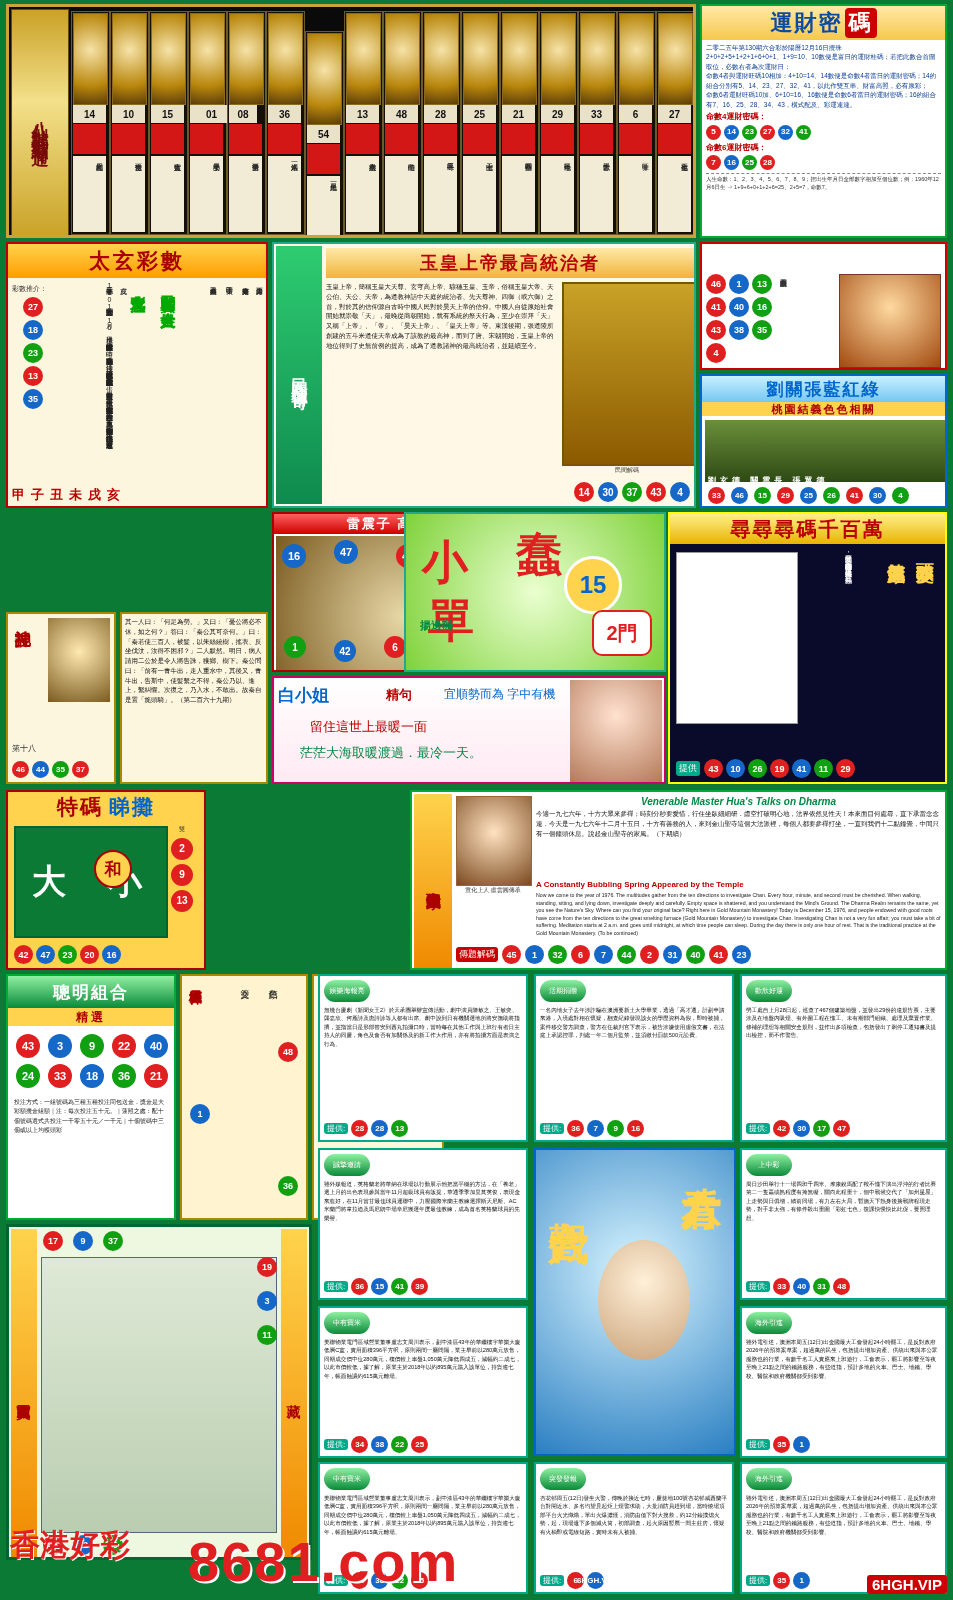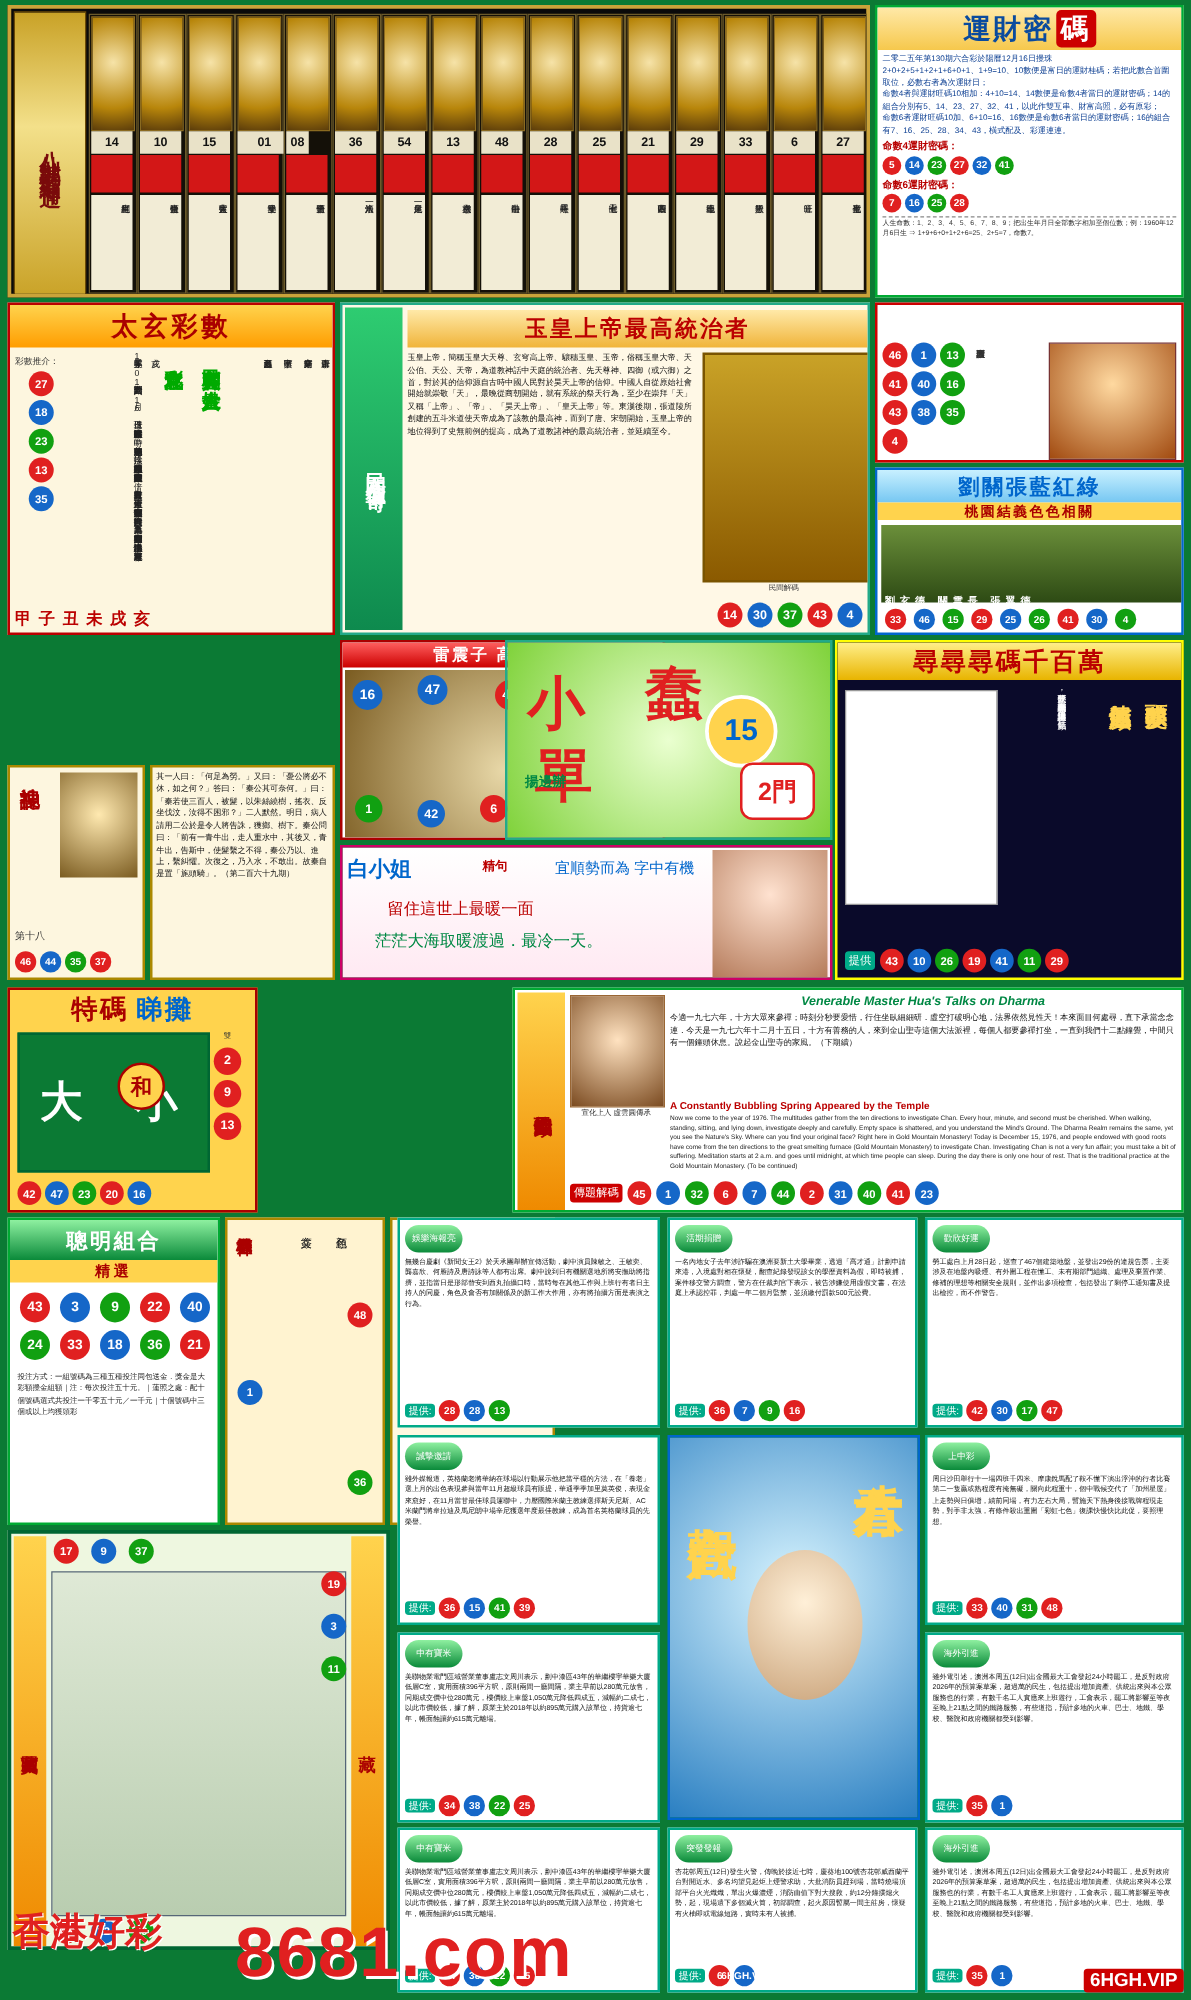--- a/index.html
+++ b/index.html
@@ -142,21 +142,21 @@
   #soushen .balls{position:absolute;left:4px;bottom:4px;display:flex;gap:3px;}
   #soushen .balls .ball{width:17px;height:17px;font-size:8px;background:#11a011;}
 
   
   #qiyi{left:120px;top:612px;width:148px;height:172px;background:#fdf6df;border:2px solid #a80;padding:3px;box-sizing:border-box;}
   #qiyi .t{font-size:6.5px;line-height:1.5;color:#111;}
 
   
   #baixj{left:272px;top:676px;width:394px;height:108px;background:linear-gradient(#fff,#ffe9f2);border:2px solid #c06;}
   #baixj .tag{position:absolute;left:4px;top:6px;font-size:17px;font-weight:bold;color:#06c;}
-  #baixj .tag2{position:absolute;left:112px;top:8px;font-size:10px;font-weight:bold;color:#b00;}
+  #baixj .tag2{position:absolute;left:112px;top:8px;font-size:13px;font-weight:bold;color:#b00;}
   #baixj .l1{position:absolute;left:170px;top:8px;font-size:12px;color:#06c;}
   #baixj .l2{position:absolute;left:36px;top:40px;font-size:13px;color:#b00;}
   #baixj .l3{position:absolute;left:26px;top:66px;font-size:13px;color:#084;}
   #baixj .girl{position:absolute;right:2px;top:2px;width:92px;height:102px;background:radial-gradient(circle at 50% 35%,#ffe2d0,#b47a5a);}
 
   
   #teima{left:6px;top:790px;width:200px;height:180px;background:#ffd34d;border:2px solid #a00;}
   #teima .hd{height:30px;display:flex;align-items:center;justify-content:center;font-size:21px;font-weight:bold;color:#a00;letter-spacing:2px;}
   #teima .box{position:absolute;left:6px;top:34px;width:150px;height:108px;background:#0b7a34;border:2px solid #063;
      display:flex;align-items:center;justify-content:center;color:#fff;font-size:34px;font-weight:bold;letter-spacing:8px;}
@@ -273,31 +273,31 @@
           <div class="god-txt" style="width:33px">生肖宜大藍</div>
         </div>
         <div class="god-col" style="left: 179px; width: 37px;">
           <div class="god-img" style="width:33px"></div>
           <div class="god-num center" style="width:43px">01</div>
           <div class="god-red" style="width:33px"></div>
           <div class="god-txt" style="width:33px">女子尾小雙</div>
         </div>
         <div class="god-col" style="left: 218px; width: 37px;">
           <div class="god-img" style="width:33px"></div>
-          <div class="god-num center" style="width:18px">08</div>
+          <div class="god-num center" style="width:28px">08</div>
           <div class="god-red" style="width:33px"></div>
           <div class="god-txt" style="width:33px">男子合頭雙</div>
         </div>
         <div class="god-col" style="left: 257px; width: 37px;">
           <div class="god-img" style="width:33px"></div>
           <div class="god-num center" style="width:33px">36</div>
           <div class="god-red" style="width:33px"></div>
           <div class="god-txt" style="width:33px">一八米煩洛</div>
         </div>
-        <div class="god-col" style="left: 296px; width: 37px;">
+        <div class="god-col" style="left: 296px; width: 37px; margin-top: 20px;">
           <div class="god-img" style="width:33px"></div>
           <div class="god-num center" style="width:33px">54</div>
           <div class="god-red" style="width:33px"></div>
           <div class="god-txt" style="width:33px">一火尾是危</div>
         </div>
         <div class="god-col" style="left: 335px; width: 37px;">
           <div class="god-img" style="width:33px"></div>
           <div class="god-num center" style="width:33px">13</div>
           <div class="god-red" style="width:33px"></div>
           <div class="god-txt" style="width:33px">六小玄意機</div>

